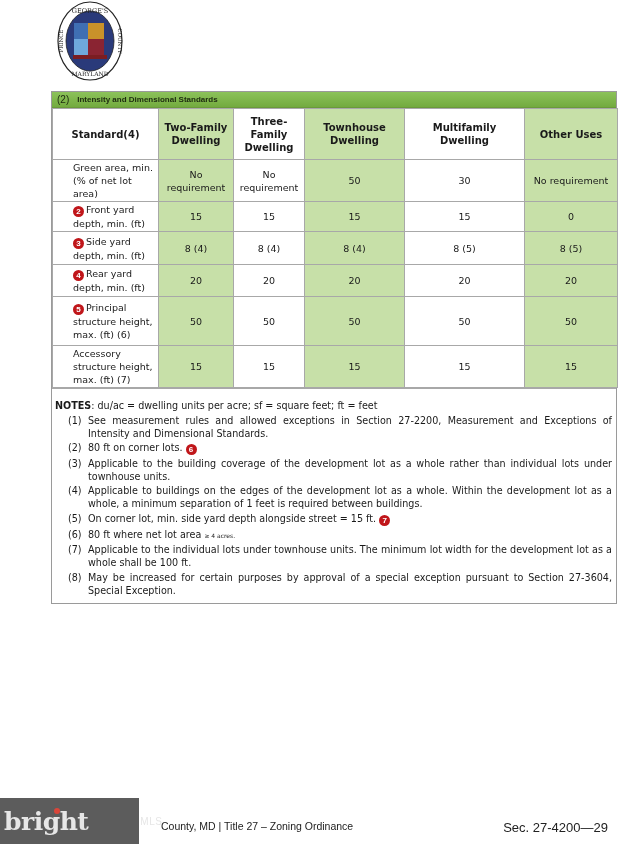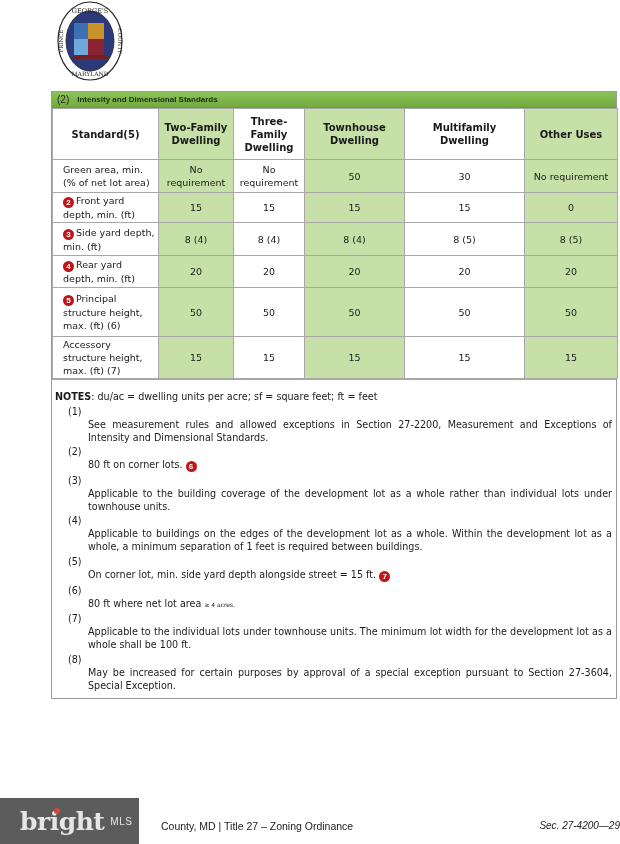--- a/index.html
+++ b/index.html
@@ -10,38 +10,38 @@
 
   
   .std-block { position:absolute; left:51px; top:91px; width:566px; border:1px solid #9a9a9a; box-sizing:border-box; background:#fff; }
   .title-bar { height:15px; background:linear-gradient(#8cc25a,#73ab3f); border-bottom:1px solid #6a9a3a; display:flex; align-items:center; padding-left:5px; font-size:8px; font-weight:bold; color:#1d2a10; }
   .title-bar .num { font-size:10px; font-weight:normal; margin-right:8px; }
 
   table.std { border-collapse:collapse; width:100%; table-layout:fixed; font-family:"DejaVu Sans", sans-serif; font-size:9.5px; }
   table.std td, table.std th { border:1px solid #a8a8a8; padding:1px 3px; text-align:center; vertical-align:middle; line-height:13px; }
   table.std th { font-weight:bold; font-size:10px; }
   table.std .g { background:#c7e0a8; }
-  table.std td.label { text-align:left; padding-left:10px; }
+  table.std td.label { text-align:left; padding-left:20px; }
   .badge { display:inline-block; width:11px; height:11px; border-radius:50%; background:#c0161a; color:#fff; font-size:8px; line-height:11px; text-align:center; font-weight:bold; vertical-align:-1px; margin-right:2px; font-family:"Liberation Sans", sans-serif; }
 
   .notes { font-family:"DejaVu Sans", sans-serif; font-size:9.6px; line-height:13px; padding:10px 4px 6px 3px; border-top:1px solid #a8a8a8; }
   .notes .head b { font-weight:bold; }
   .note { display:flex; margin-left:13px; margin-top:1.6px; }
   .note .n { width:20px; flex:0 0 20px; }
-  .note .t { flex:1; text-align:justify;margin-top:13px; }
+  .note .t { flex:1; text-align:justify; }
   .note small { font-size:6px; }
 
   
   .footer { position:absolute; left:0; top:798px; width:620px; height:46px; }
-  .bright { position:absolute; left:0; top:0; width:139px; height:46px; background:#5c5c5c; color:#e6e6e6; display:flex; align-items:center; padding-left:20px; box-sizing:border-box; }
+  .bright { position:absolute; left:0; top:0; width:139px; height:46px; background:#5c5c5c; color:#e6e6e6; display:flex; align-items:center; padding-left:4px; box-sizing:border-box;gap:46px; }
   .bright .word { font-family:"DejaVu Serif", serif; font-size:25px; font-weight:bold; letter-spacing:-0.5px; position:relative; }
   .bright .dot { position:absolute; left:54px; top:10px; width:6px; height:6px; background:#d9463a; border-radius:50%; }
   .bright .mls { font-family:"Liberation Sans", sans-serif; font-size:10px; margin-left:6px; letter-spacing:0.5px; }
   .foot-left { position:absolute; left:141px; top:22px; font-size:10.5px; color:#222;margin-left:20px; }
-  .foot-right { position:absolute; right:0; top:22px; font-size:10px; color:#222;font-style:italic; }
+  .foot-right { position:absolute; right:12px; top:22px; font-size:13px; color:#222; }
 </style>
 </head>
 <body>
 
 <svg class="seal" viewBox="0 0 66 80">
   <ellipse cx="33" cy="40" rx="32" ry="39" fill="#ffffff" stroke="#222" stroke-width="1.2"></ellipse>
   <ellipse cx="33" cy="40" rx="24" ry="30" fill="#2a3a7a" stroke="#222" stroke-width="0.8"></ellipse>
   <rect x="17" y="22" width="14" height="16" fill="#3f6fb3"></rect>
   <rect x="31" y="22" width="16" height="16" fill="#c9922a"></rect>
   <rect x="17" y="38" width="14" height="16" fill="#6fa8dc"></rect>
@@ -63,21 +63,21 @@
     <colgroup>
       <col style="width:106px">
         <col style="width:75px">
         <col style="width:71px">
         <col style="width:100px">
         <col style="width:120px">
         <col style="width:93px">
     </colgroup>
     <thead>
       <tr style="height:51px">
-        <th>Standard(5)</th>
+        <th>Standard(4)</th>
         <th class="g">
           <span>Two-Family</span><br>
           <span>Dwelling</span>
         </th>
         <th>
           <span>Three-</span><br>
           <span>Family</span><br>
           <span>Dwelling</span>
         </th>
         <th class="g">

